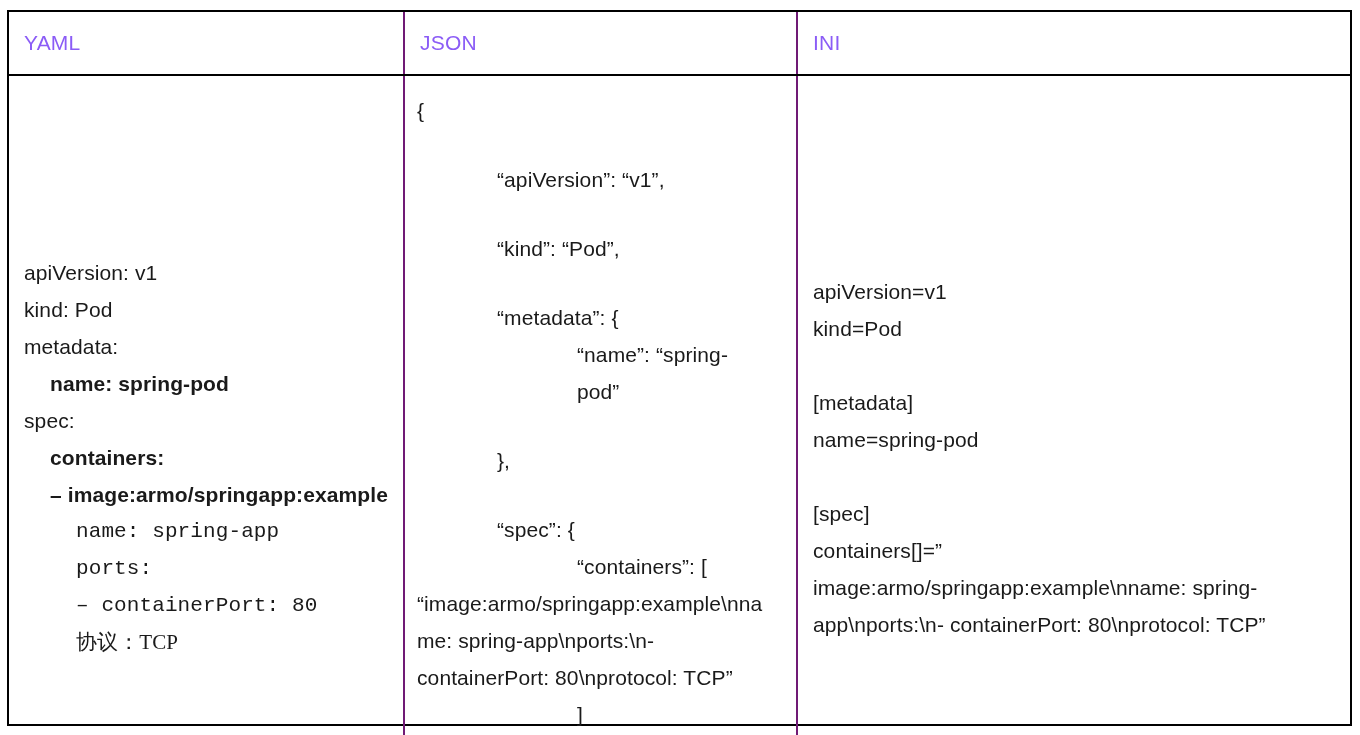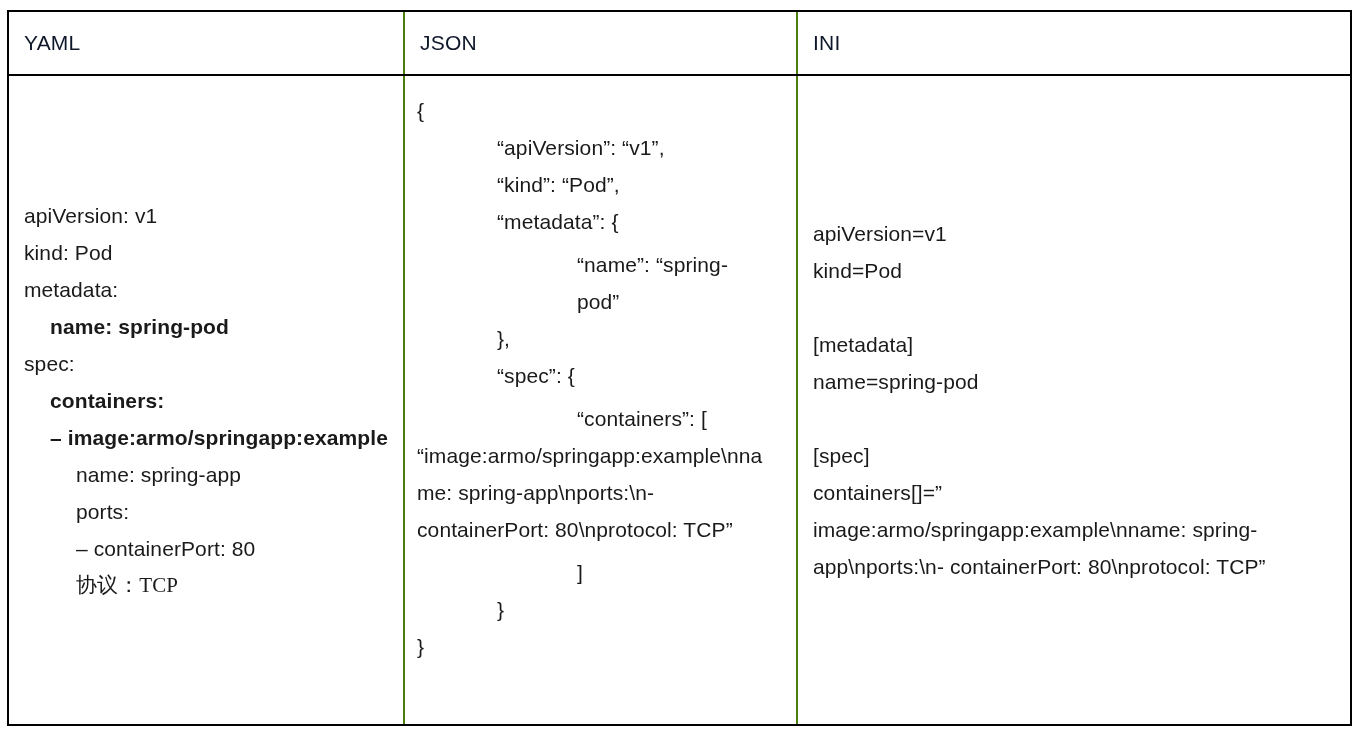--- a/index.html
+++ b/index.html
@@ -44,35 +44,35 @@
     border: 0;
     padding: 0;
     vertical-align: top;
     text-align: left;
     font-weight: normal;
   }
 
   
   .table th.divider,
   .table td.divider {
-    border-left: 2px solid #4d7c0f;
+    border-left: 2px solid #701a75;
   }
 
   
   .hdr-row th {
     height: 62px;
     border-bottom: 2px solid #000000;
     vertical-align: middle;
   }
   .hdr-label {
     display: block;
     padding-left: 15px;
     font-size: 21px;
     line-height: 26px;
-    color: #0f172a;
+    color: #8b5cf6;
     letter-spacing: 0.2px;
   }
 
   
   .body-row td {
     height: 648px;
     vertical-align: middle;
   }
   .body-row td.top-align {
     vertical-align: top;
@@ -102,23 +102,23 @@
   .code-line {
     display: block;
     min-height: 37px;
   }
   .code-line.blank {
     min-height: 37px;
   }
 
   
   .ind-1 { padding-left: 26px; font-weight: bold; }
-  .ind-2 { padding-left: 52px; }
-  .tab-1 { padding-left: 80px; }
-  .tab-2 { padding-left: 160px; margin-top: 6px; }
+  .ind-2 { padding-left: 52px; font-family: Liberation Mono, monospace; }
+  .tab-1 { padding-left: 80px; margin-top: 32px; }
+  .tab-2 { padding-left: 160px; }
 
   .cjk {
     font-family: Liberation Serif, serif;
   }
 </style>
 </head>
 <body>
 
 <div class="table-wrap">
   <table class="table">

